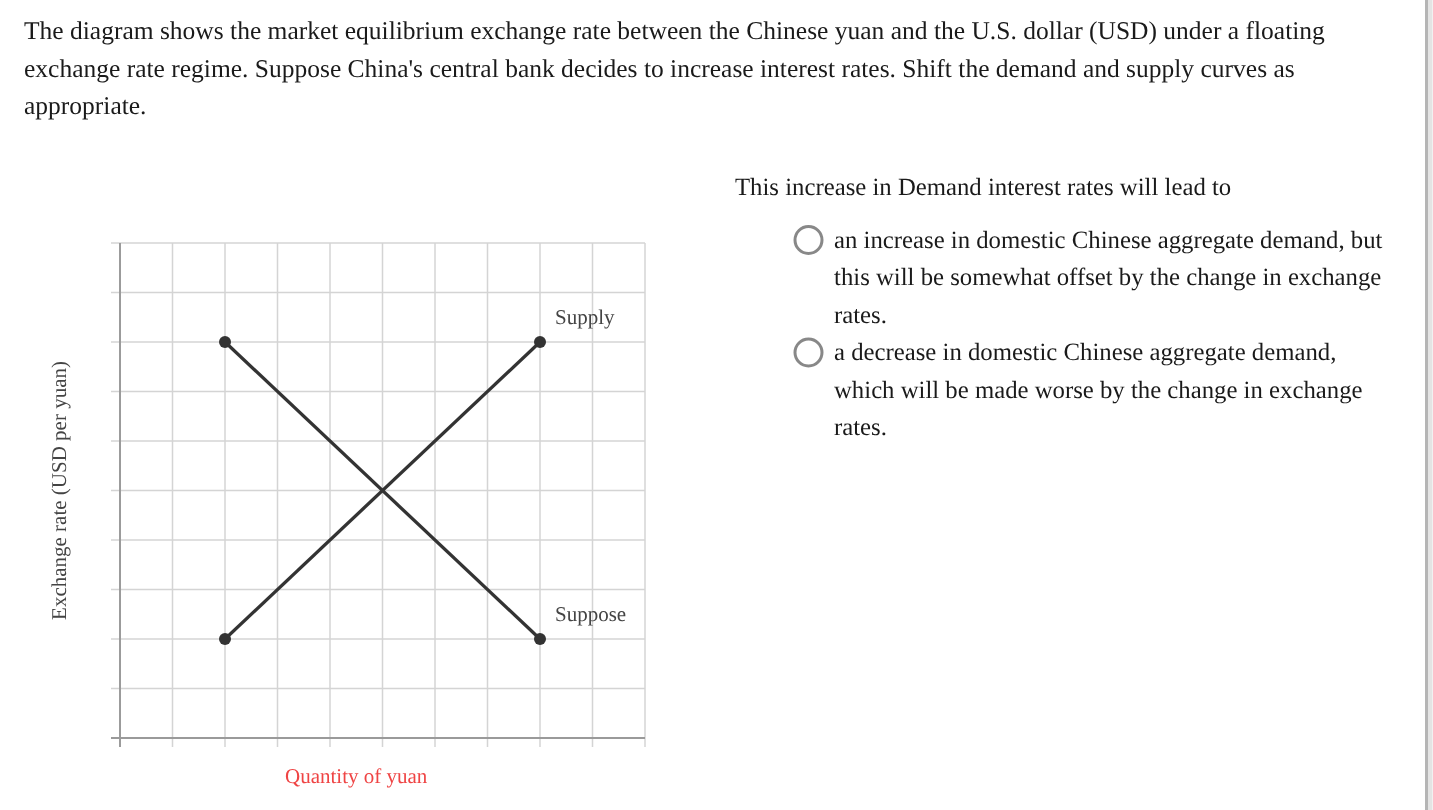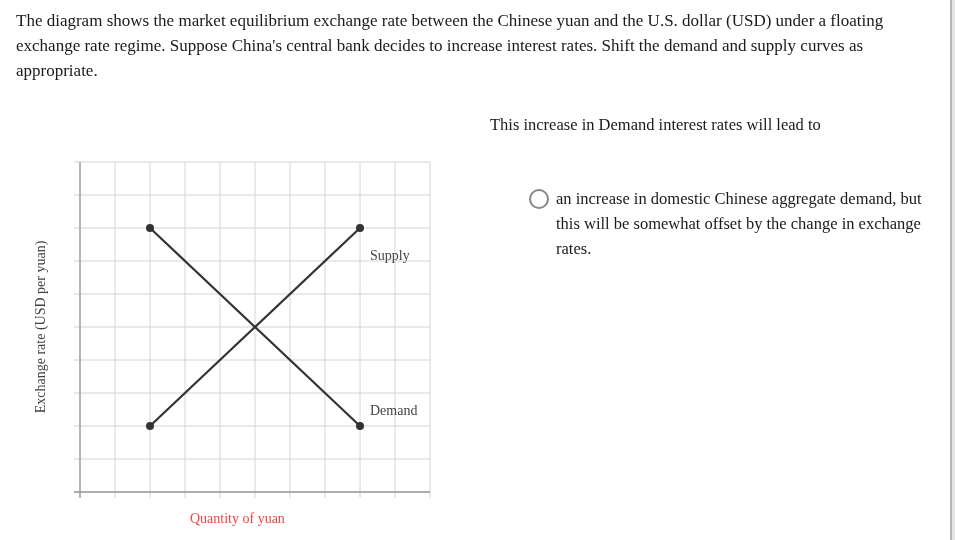--- a/index.html
+++ b/index.html
@@ -23,21 +23,21 @@
     position: absolute; left: 190px; top: 511px;
     font-size: 14px; color: #ef4444; white-space: nowrap;
   }
   .curve-label {
     position: absolute; font-size: 14px; color: #444; white-space: nowrap;
   }
   .question {
     position: absolute; left: 490px; top: 114px;
     font-size: 16.5px; line-height: 22px; color: #1a1a1a;
   }
-  .options { position: absolute; left: 528px; top: 147px; width: 400px; margin-top: 39px; }
+  .options { position: absolute; left: 528px; top: 147px; width: 400px; }
   .option {
     position: relative; padding-left: 28px;
     font-size: 16.5px; line-height: 25px; color: #1a1a1a;
     cursor: pointer;
   }
   .radio {
     position: absolute; left: 1px; top: 3px;
     width: 16px; height: 16px; border: 2px solid #888; border-radius: 50%;
     background: #fff; box-sizing: content-box;
   }
@@ -85,26 +85,30 @@
   <line id="supply-line" stroke="#333333" stroke-width="2.2" x1="150" y1="426" x2="360" y2="228"></line>
   <line id="demand-line" stroke="#333333" stroke-width="2.2" x1="150" y1="228" x2="360" y2="426"></line>
   <circle id="s0" r="4" fill="#333333" cx="150" cy="426"></circle>
   <circle id="s1" r="4" fill="#333333" cx="360" cy="228"></circle>
   <circle id="d0" r="4" fill="#333333" cx="150" cy="228"></circle>
   <circle id="d1" r="4" fill="#333333" cx="360" cy="426"></circle>
 </svg>
 
 <div class="ylabel">Exchange rate (USD per yuan)</div>
 <div class="xlabel">Quantity of yuan</div>
-<div class="curve-label" style="left:370px; top:205px;margin-top:43px;">Supply</div>
-<div class="curve-label" style="left:370px; top:403px;">Demand</div>
+<div class="curve-label" style="left:370px; top:205px;">Supply</div>
+<div class="curve-label" style="left:370px; top:403px;">Suppose</div>
 
 <div class="question">This increase in Demand interest rates will lead to</div>
 
 <div class="options">
   <div class="option">
     <span class="radio"></span>
     <span>an increase in domestic Chinese aggregate demand, but this will be somewhat offset by the change in exchange rates.</span>
   </div>
+  <div class="option">
+    <span class="radio"></span>
+    <span>a decrease in domestic Chinese aggregate demand, which will be made worse by the change in exchange rates.</span>
+  </div>
 </div>
 
 <div class="scroll-border"></div>
 <div class="scroll-track"></div>
 
 </body></html>

